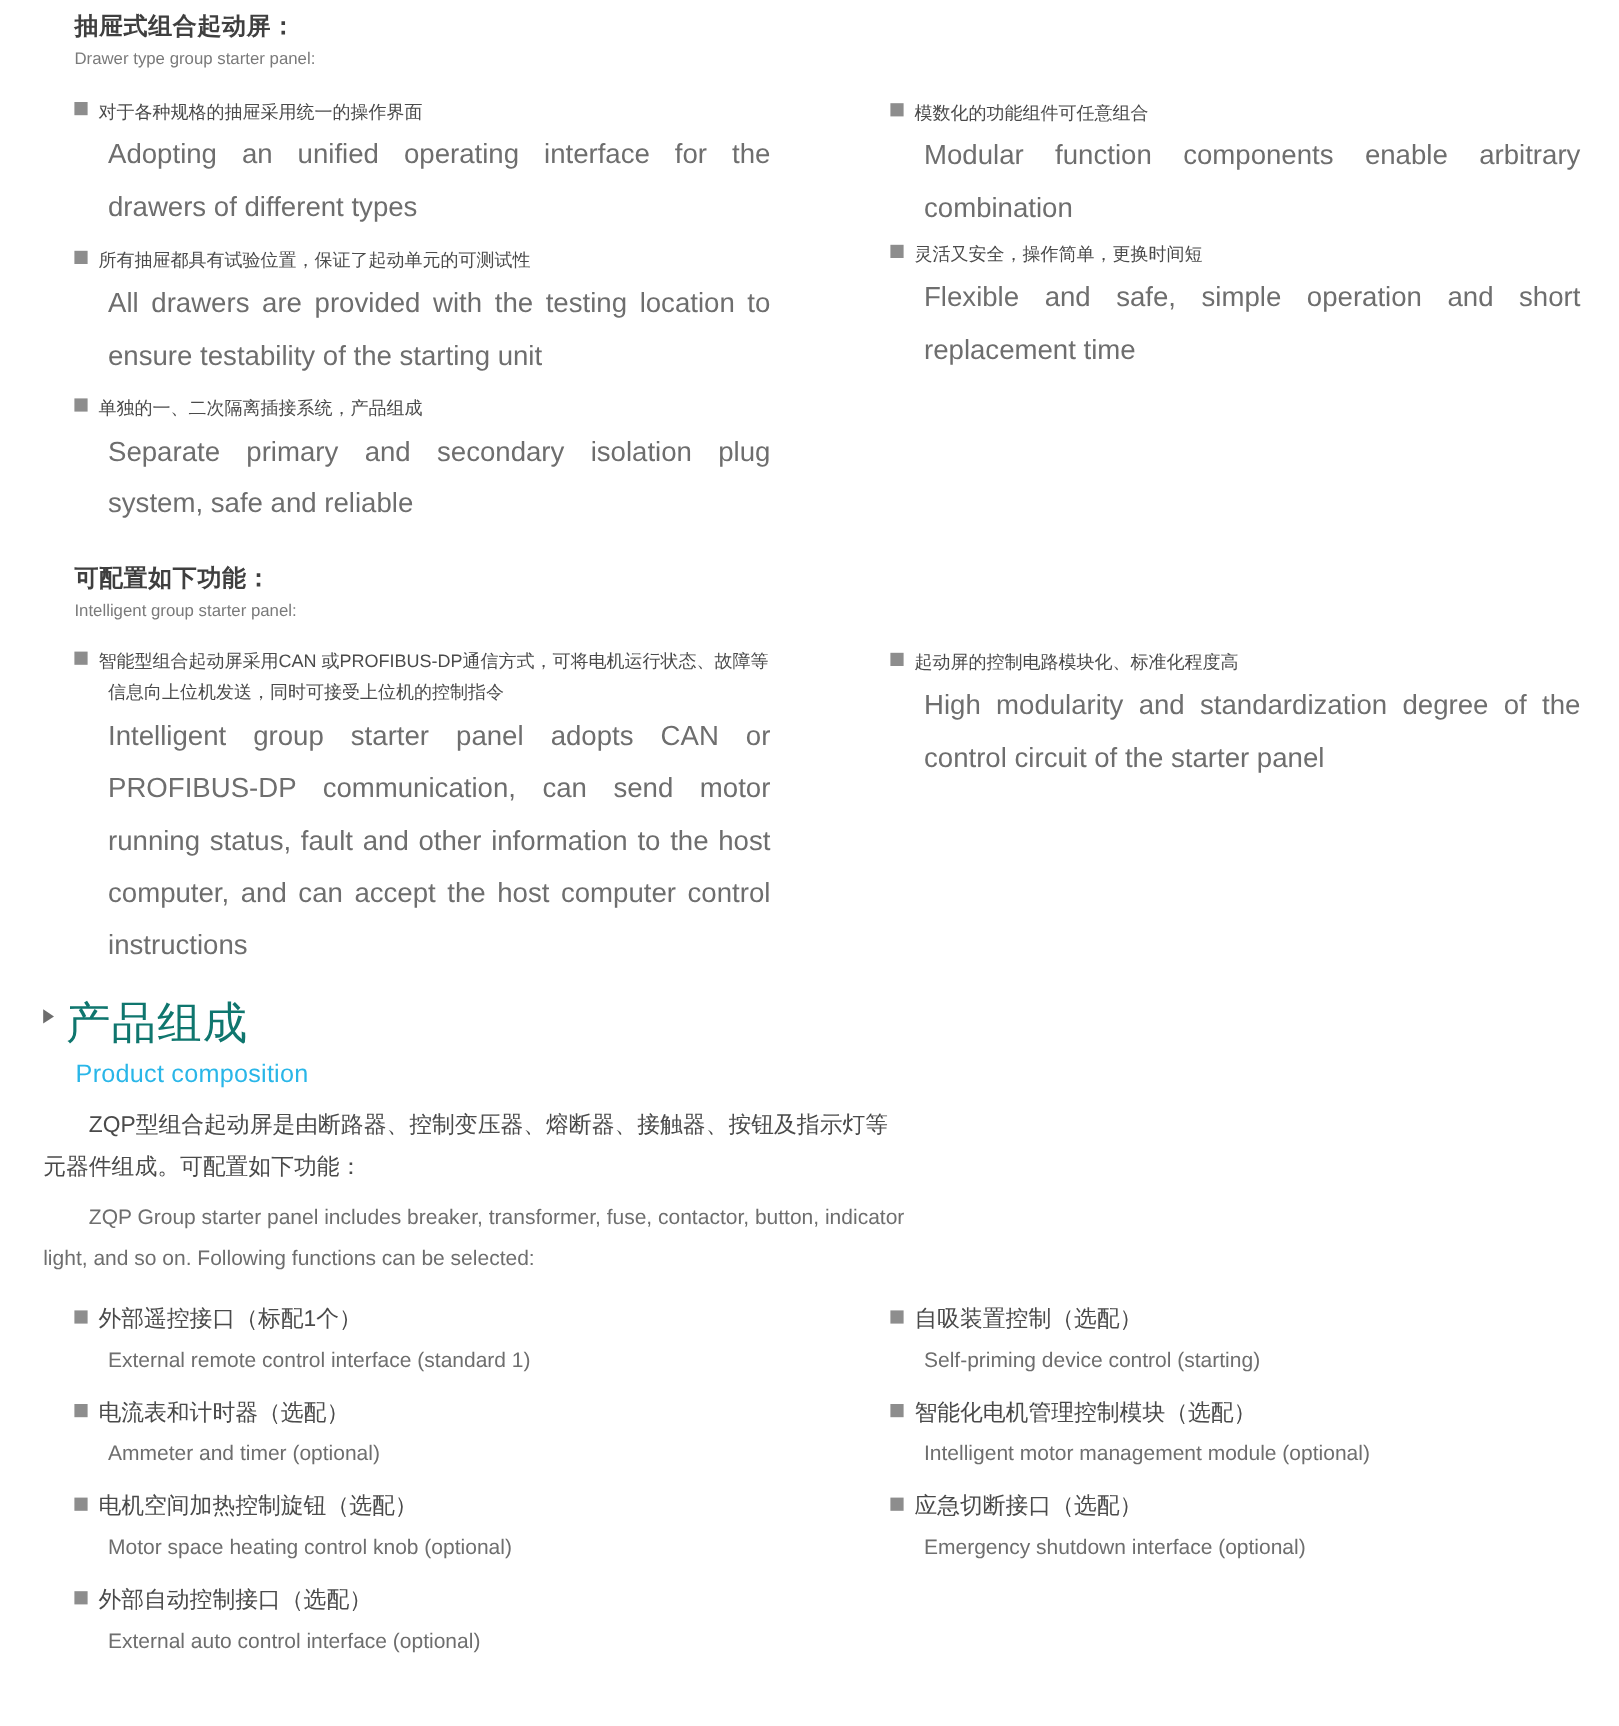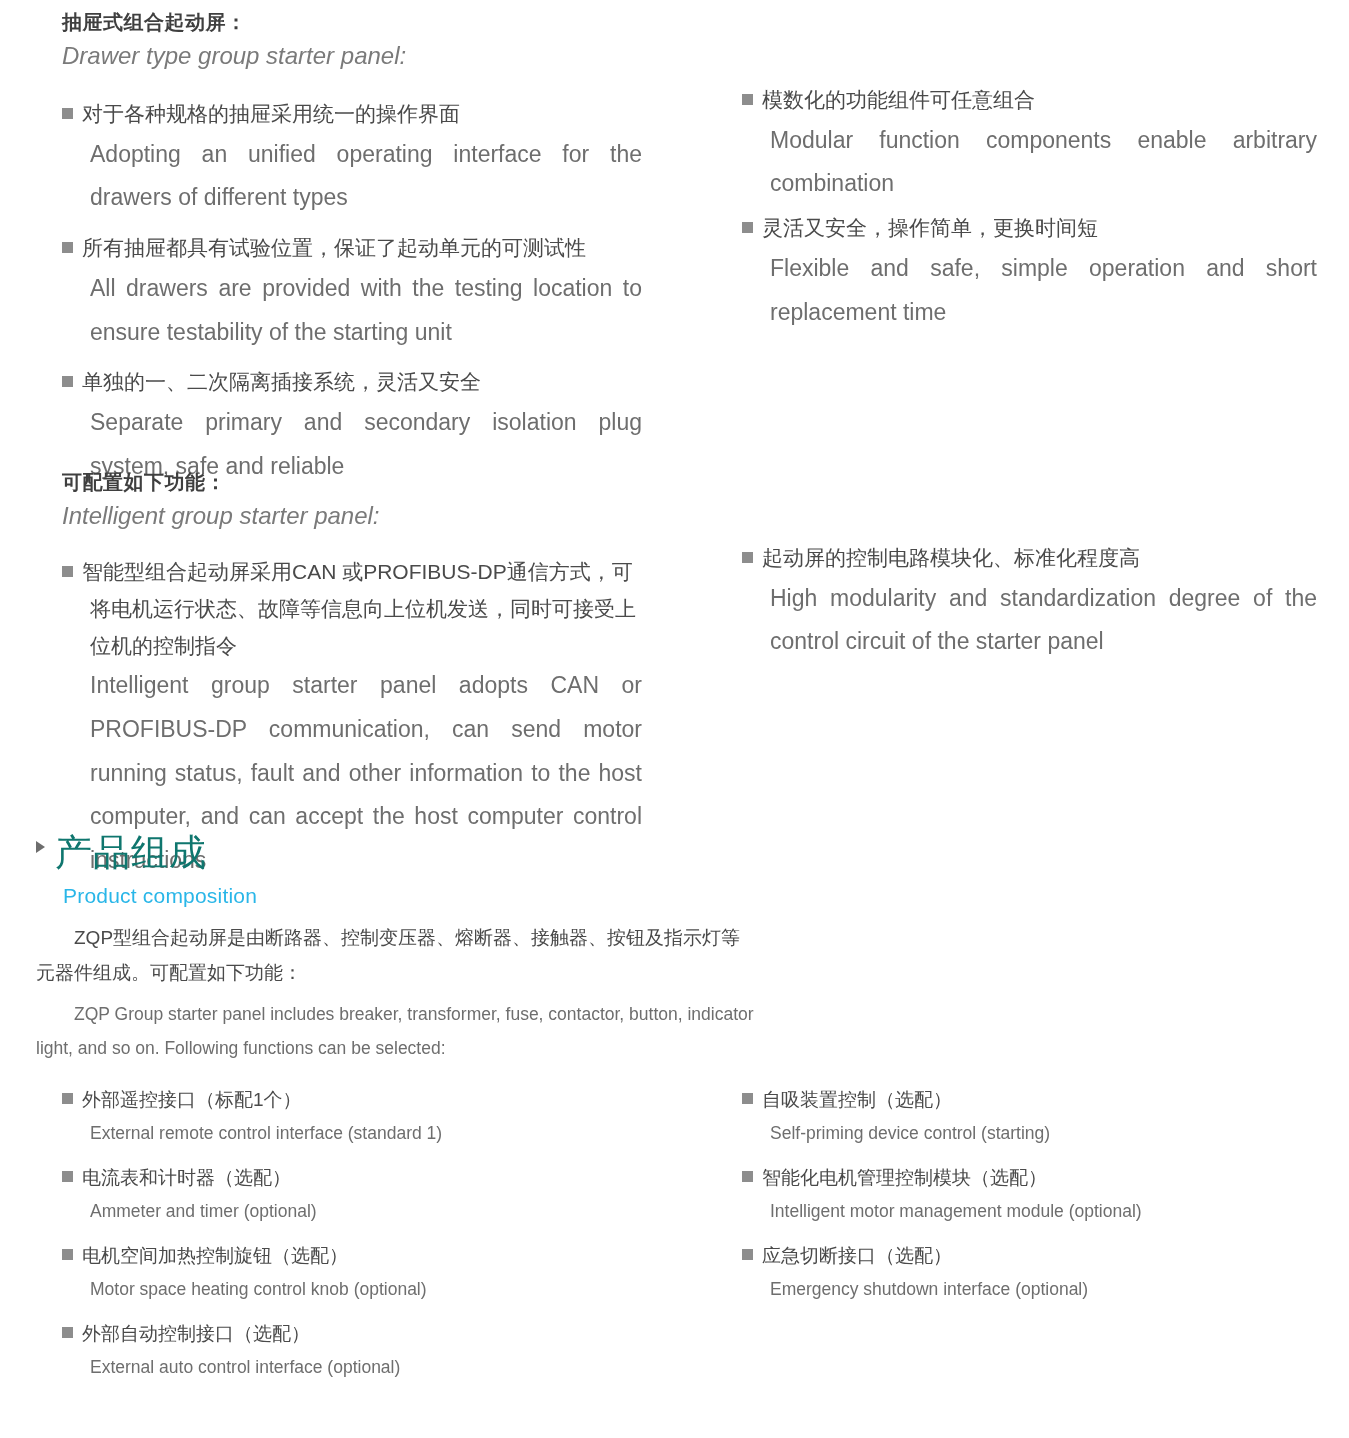--- a/index.html
+++ b/index.html
@@ -25,34 +25,33 @@
 
   
   .sec-title-cn {
     font-size: 20px;
     font-weight: bold;
     color: #3f3f3f;
     letter-spacing: 0.5px;
     line-height: 1.4;
   }
   .sec-title-en {
-    font-size: 24px;
+    font-size: 14px;
     color: #7a7a7a;
     font-weight: normal;
     line-height: 1.5;
     margin-top: 2px;
-    font-style: italic;
   }
 
   .bullet-row {
     display: block;
     margin-top: 10px;
   }
   .bullet-cn {
-    font-size: 21px;
+    font-size: 15px;
     color: #4a4a4a;
     line-height: 1.75;
     text-indent: 0;
   }
   .bullet-cn .sq {
     display: inline-block;
     width: 11px;
     height: 11px;
     background: #8d8d8d;
     margin-right: 9px;
@@ -185,21 +184,21 @@
       <div class="bullet-cn hang"><span class="sq"></span><span>对于各种规格的抽屉采用统一的操作界面</span></div>
       <div class="bullet-en">Adopting an unified operating interface for the drawers of different types</div>
     </div>
 
     <div class="bullet-row">
       <div class="bullet-cn" style="margin-left:-62px;padding-left:62px;text-indent:0;"><span class="sq"></span><span>所有抽屉都具有试验位置，保证了起动单元的可测试性</span></div>
       <div class="bullet-en">All drawers are provided with the testing location to ensure testability of the starting unit</div>
     </div>
 
     <div class="bullet-row">
-      <div class="bullet-cn hang"><span class="sq"></span><span>单独的一、二次隔离插接系统，灵活又安全</span></div>
+      <div class="bullet-cn hang"><span class="sq"></span><span>单独的一、二次隔离插接系统，产品组成</span></div>
       <div class="bullet-en">Separate primary and secondary isolation plug system, safe and reliable</div>
     </div>
   </div>
 
   <div class="col-right" id="blk-drawer-right">
     <div class="bullet-row" style="margin-top:0;">
       <div class="bullet-cn hang"><span class="sq"></span><span>模数化的功能组件可任意组合</span></div>
       <div class="bullet-en">Modular function components enable arbitrary combination</div>
     </div>
     <div class="bullet-row" style="margin-top:4px;">

